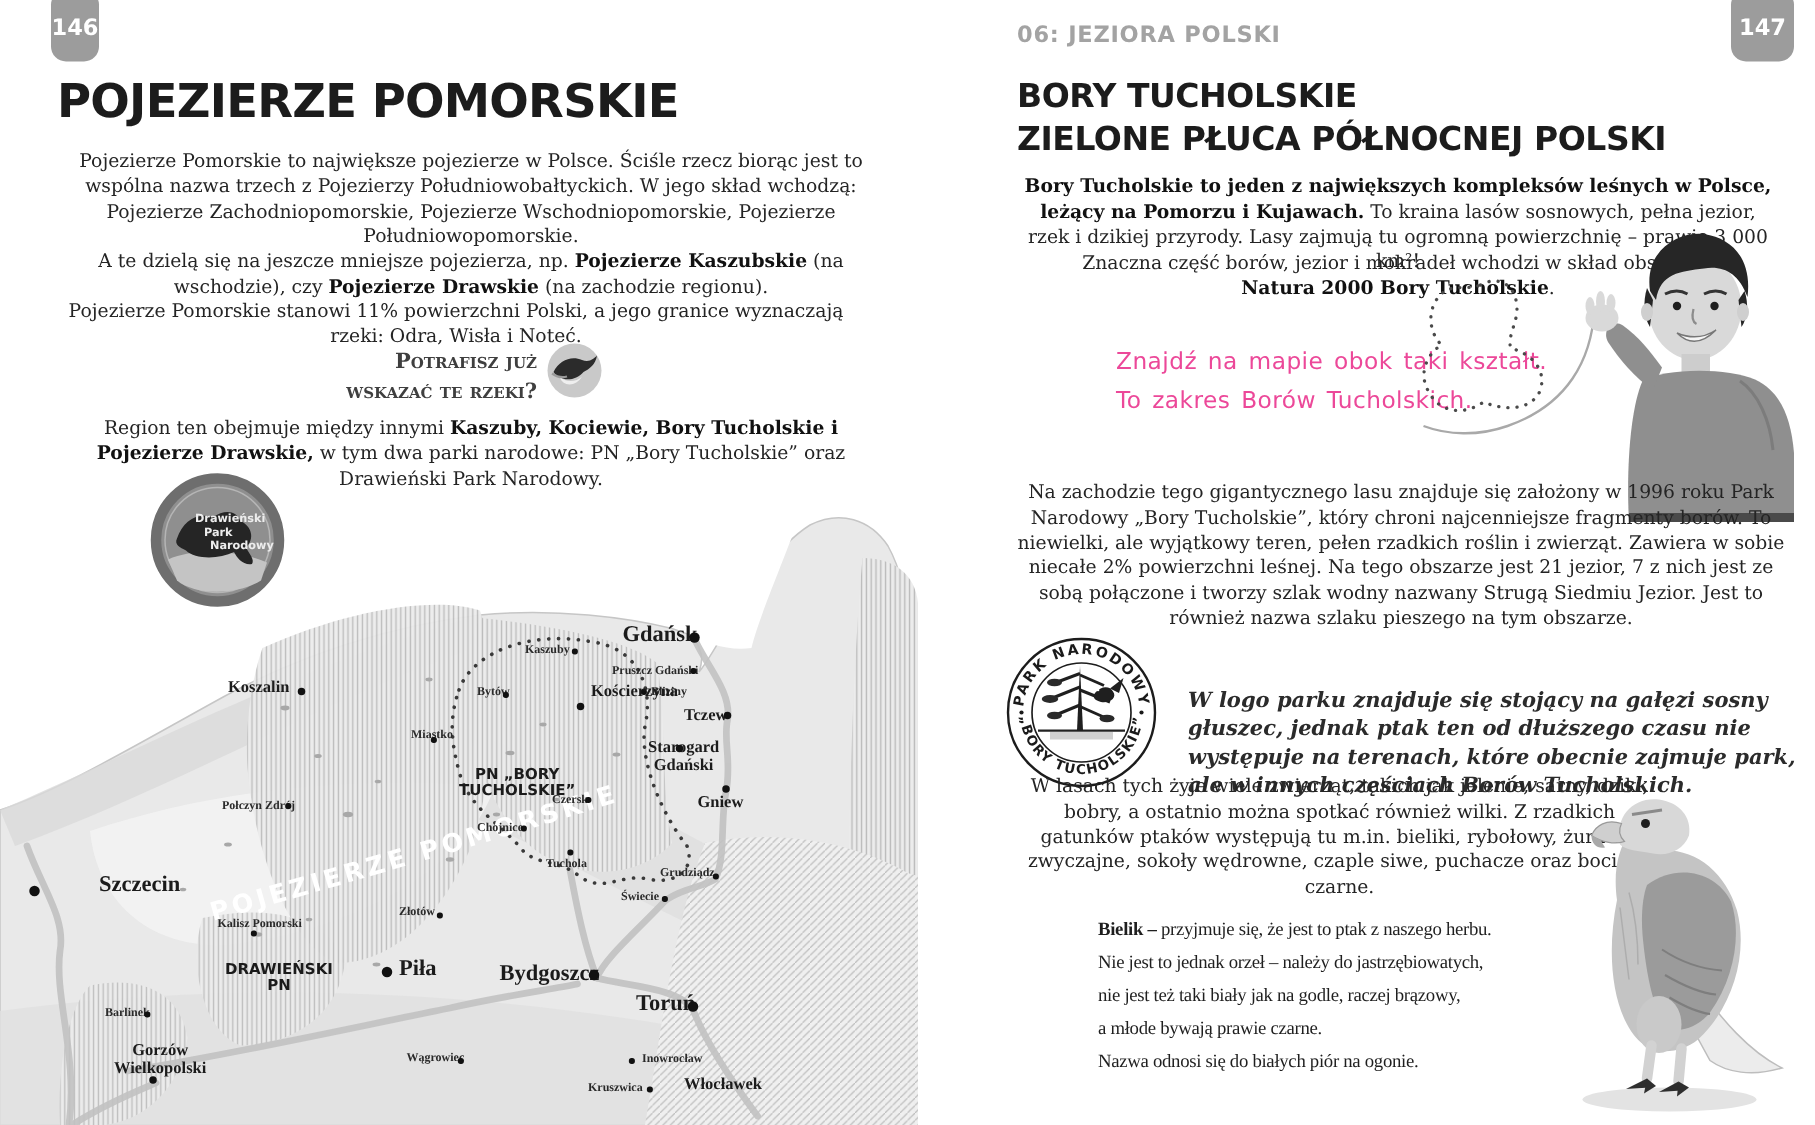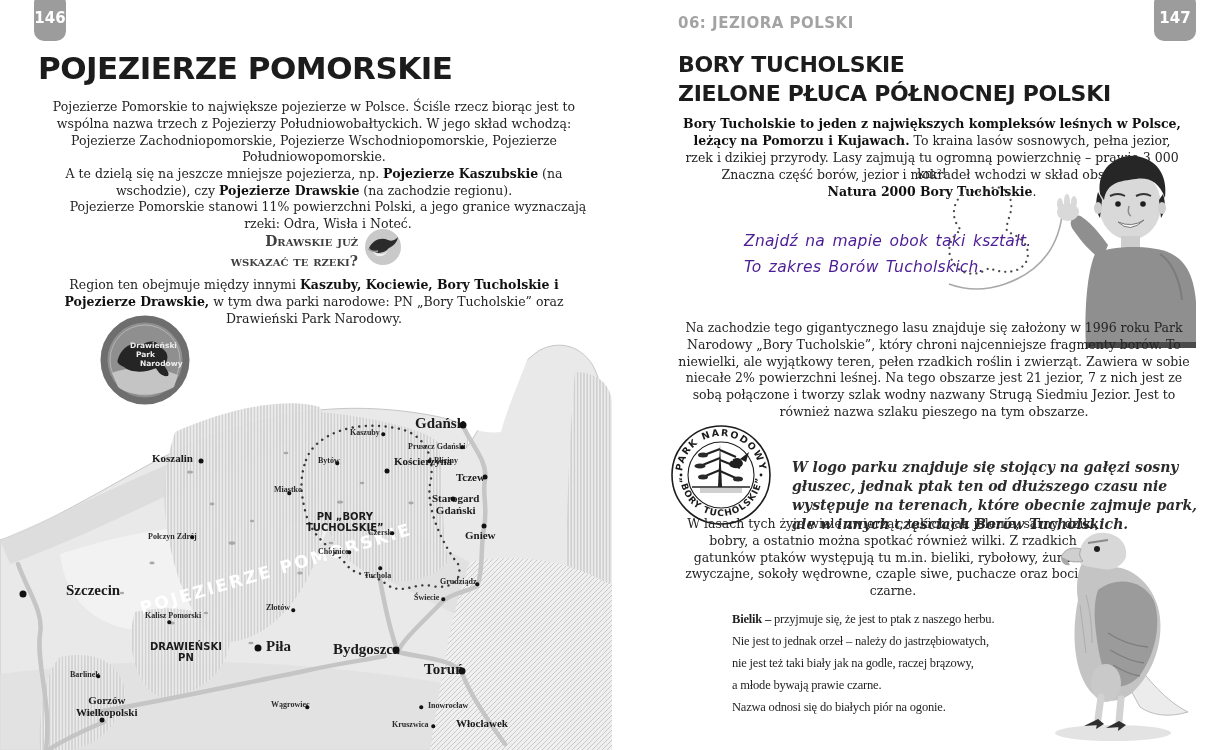--- a/index.html
+++ b/index.html
@@ -13,22 +13,22 @@
          font-weight:bold;font-size:15px;display:flex;align-items:center;justify-content:center;
          border-radius:8px 8px 10px 10px;}
   .h1{position:absolute;font-family:"DejaVu Sans",sans-serif;font-weight:800;color:#1c1c1c;
       letter-spacing:-0.5px;line-height:1.2;}
   .para{position:absolute;font-size:12.5px;line-height:16.8px;color:#242424;text-align:center;}
   .para b{color:#111;}
   .kicker{position:absolute;font-family:"DejaVu Sans",sans-serif;font-weight:bold;
           font-size:15px;color:#a3a3a3;letter-spacing:0.5px;}
   .callout{position:absolute;font-variant:small-caps;font-weight:bold;font-size:14px;
            line-height:20px;color:#3f3f3f;text-align:right;font-family:"DejaVu Serif",serif;}
-  .script{position:absolute;font-family:"DejaVu Sans",sans-serif;font-style:italic;
-          font-size:15.5px;line-height:26px;color:#4c1d95;letter-spacing:0.3px;word-spacing:2px;}
+  .script{position:absolute;font-family:"DejaVu Sans",sans-serif;
+          font-size:15.5px;line-height:26px;color:#ec4899;letter-spacing:0.3px;word-spacing:2px;}
   .italicnote{position:absolute;font-style:italic;font-weight:bold;font-size:14px;
               line-height:19px;color:#2b2b2b;}
   .bieliknote{position:absolute;font-family:Liberation Serif, serif;font-size:12.5px;
               line-height:22px;color:#1f1f1f;letter-spacing:-0.2px;}
   .bieliknote b{font-weight:bold;}
 
   
   #map{position:absolute;left:0;top:312px;width:620px;height:438px;}
   #map svg{position:absolute;left:0;top:0;}
   #map-labels{position:absolute;left:0;top:0;width:620px;height:438px;}
@@ -55,24 +55,24 @@
     <span>146</span>
   </div>
 
   <div class="h1" style="left:38px;top:50px;font-size:31px;">POJEZIERZE POMORSKIE</div>
 
   <div class="para" style="left:38px;top:99px;width:552px;">
     <span>Pojezierze Pomorskie to największe pojezierze w Polsce. Ściśle rzecz biorąc jest to wspólna nazwa trzech z Pojezierzy Południowobałtyckich. W jego skład wchodzą: Pojezierze Zachodniopomorskie, Pojezierze Wschodniopomorskie, Pojezierze Południowopomorskie.</span><br>
     <span>A te dzielą się na jeszcze mniejsze pojezierza, np. </span><b>Pojezierze Kaszubskie</b><span> (na wschodzie), czy </span><b>Pojezierze Drawskie</b><span> (na zachodzie regionu).</span>
   </div>
 
-  <div class="para" style="left:52px;top:199px;width:552px;">Pojezierze Pomorskie stanowi 11% powierzchni Polski, a jego granice wyznaczają rzeki: Odra, Wisła i Noteć.</div>
+  <div class="para" style="left:28px;top:199px;width:552px;">Pojezierze Pomorskie stanowi 11% powierzchni Polski, a jego granice wyznaczają rzeki: Odra, Wisła i Noteć.</div>
 
   <div class="callout" style="left:150px;top:231px;width:208px;">
-    <span>Drawskie już</span><br>
+    <span>Potrafisz już</span><br>
     <span>wskazać te rzeki?</span>
   </div>
 
   <svg class="figure" style="left:363px;top:227px;" width="40" height="40" viewBox="0 0 40 40">
     <circle cx="20" cy="20" r="18" fill="#c9c9c9"></circle>
     <path d="M6,21 C10,13 18,10 25,13 C30,15 33,12 35,10 C34,16 30,19 26,21 C20,28 10,27 6,21 Z" fill="#2b2b2b"></path>
     <path d="M10,24 C14,28 21,28 25,24 C21,31 12,31 10,24 Z" fill="#efefef"></path>
     <path d="M5,22 C8,24 12,25 15,24" stroke="#9a9a9a" stroke-width="1.5" fill="none"></path>
   </svg>
 

